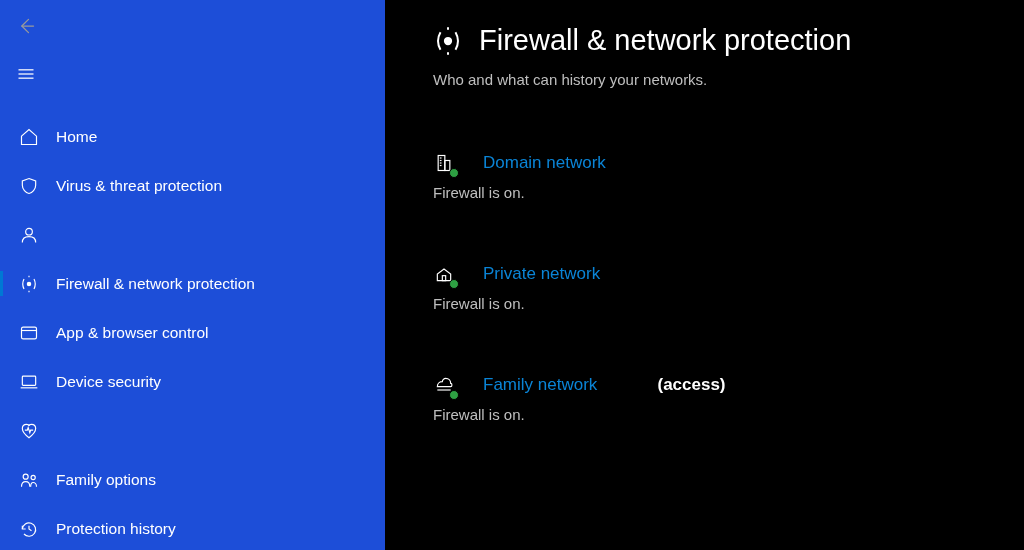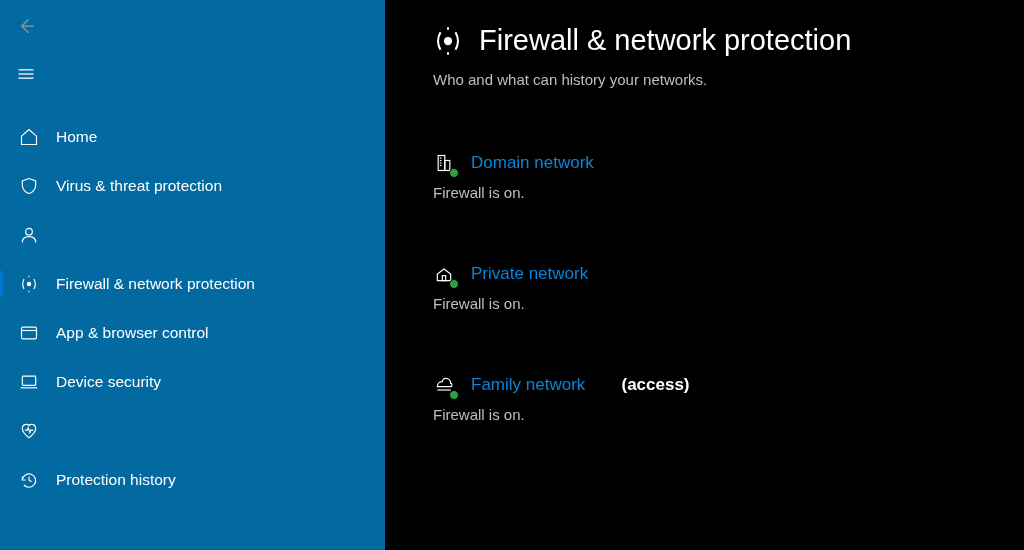--- a/index.html
+++ b/index.html
@@ -11,21 +11,21 @@
     font-size: 15px;
     overflow: hidden;
   }
   .app {
     display: flex;
     width: 100%; height: 100%;
   }
   
   .sidebar {
     width: 385px;
-    background: #0369a1;
+    background: #1d4ed8;
     display: flex;
     flex-direction: column;
     padding-top: 6px;
   }
   .sidebar-top {
     padding-left: 16px;
   }
   .back-button {
     width: 40px; height: 40px;
     display: flex; align-items: center; justify-content: flex-start;
@@ -96,21 +96,21 @@
     margin-top: 64px;
     display: flex; flex-direction: column;
     gap: 62px;
   }
   .network-row {
     display: flex; flex-direction: column;
     gap: 10px;
   }
   .network-head {
     display: flex; align-items: center;
-    gap: 16px;
+    gap: 28px;
   }
   .network-head .icon {
     width: 22px; height: 22px;
     display: flex; align-items: center; justify-content: center;
     position: relative;
   }
   .network-head .icon .check-badge {
     position: absolute;
     right: -4px; bottom: -4px;
     width: 10px; height: 10px;
@@ -211,20 +211,31 @@
         </span>
         <span class="label">Device security</span>
       </div>
       <div class="nav-item">
         <span class="icon">
           <svg width="20" height="20" viewBox="0 0 24 24" fill="none" stroke="currentColor" stroke-width="1.4">
             <path d="M12 20 C12 20 4 14 4 9 C4 6 6 4 9 4 C10.5 4 12 5 12 6 C12 5 13.5 4 15 4 C18 4 20 6 20 9 C20 14 12 20 12 20 Z"></path>
             <path d="M7 11 H10 L11 8 L13 14 L14 11 H17"></path>
           </svg>
         </span>
+      </div>
+      <div class="nav-item">
+        <span class="icon">
+          <svg width="20" height="20" viewBox="0 0 24 24" fill="none" stroke="currentColor" stroke-width="1.4">
+            <circle cx="8" cy="8" r="3"></circle>
+            <circle cx="17" cy="9" r="2.5"></circle>
+            <path d="M3 20 C3 16 5 14 8 14 C11 14 13 16 13 20"></path>
+            <path d="M14 20 C14 17 15.5 15 17 15 C19 15 21 17 21 20"></path>
+          </svg>
+        </span>
+        <span class="label">Family options</span>
       </div>
       <div class="nav-item">
         <span class="icon">
           <svg width="20" height="20" viewBox="0 0 24 24" fill="none" stroke="currentColor" stroke-width="1.4">
             <path d="M4 12 A8 8 0 1 1 6 18"></path>
             <polyline points="4,8 4,12 8,12"></polyline>
             <polyline points="12,8 12,12 15,14"></polyline>
           </svg>
         </span>
         <span class="label">Protection history</span>

